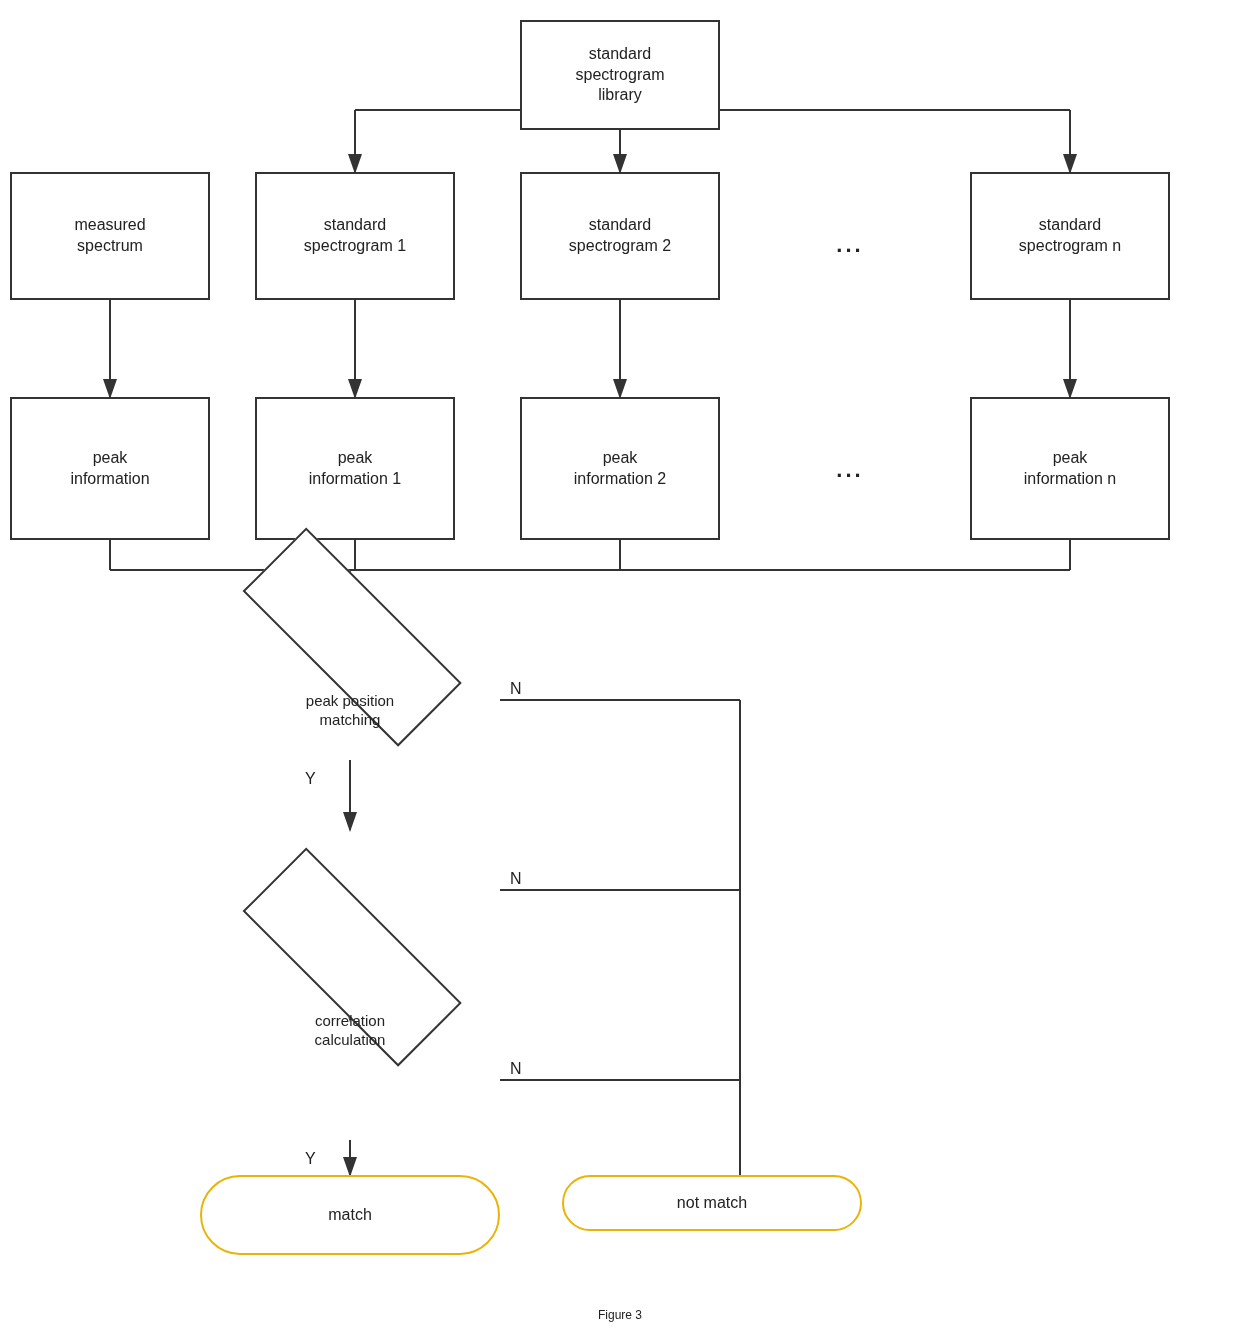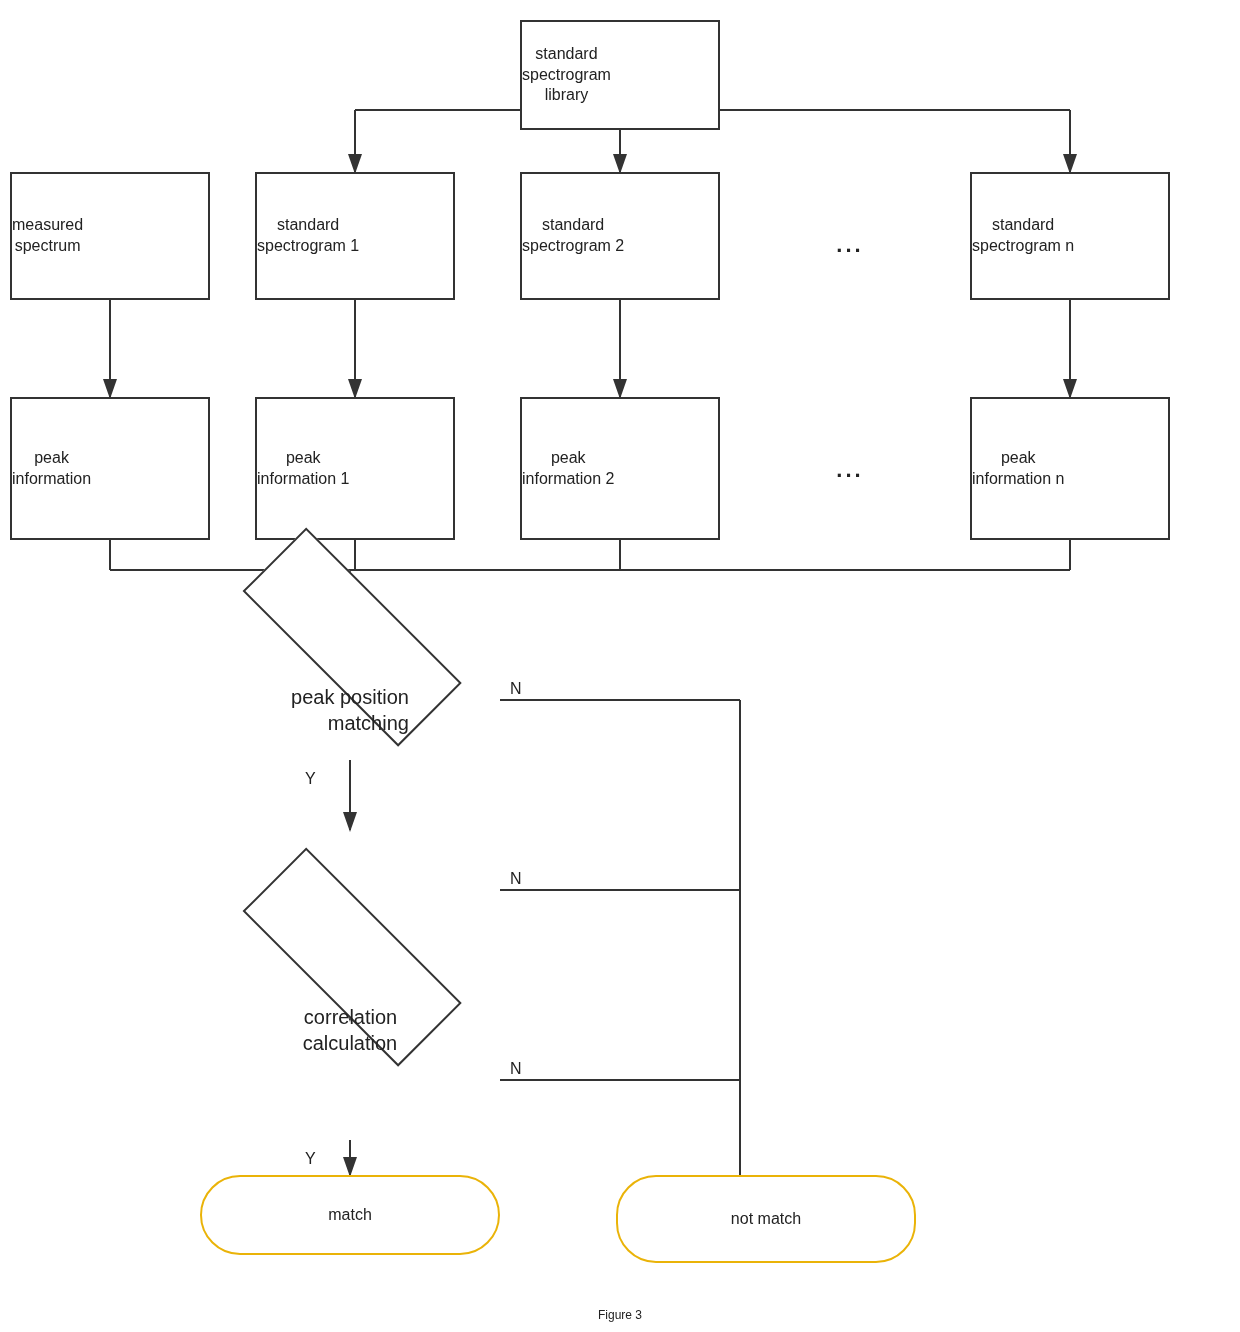--- a/index.html
+++ b/index.html
@@ -20,20 +20,21 @@
       height: 1280px;
     }
 
     
     .box-rect {
       position: absolute;
       border: 2px solid #333;
       background: #fff;
       display: flex;
       align-items: center;
+      justify-content: center;
       text-align: center;
       line-height: 1.3;
     }
 
     .box-rounded {
       position: absolute;
       border: 2px solid #eab308;
       background: #fff;
       border-radius: 40px;
       display: flex;
@@ -69,22 +70,22 @@
       transform: rotate(45deg);
       top: 50%;
       left: 50%;
       margin-top: -36%;
       margin-left: -36%;
     }
 
     .diamond-text {
       position: relative;
       z-index: 1;
-      font-size: 20px;
-      text-align: right;
+      font-size: 15px;
+      text-align: center;
       line-height: 1.3;
       margin-top: 20px;
     }
 
     
     .arrows-svg {
       position: absolute;
       top: 0;
       left: 0;
       width: 1240px;
@@ -247,21 +248,21 @@
   </div>
 
   <div style="position:absolute; left:510px; top:1060px; font-size:16px;">
     <span>N</span>
   </div>
 
   <div class="box-rounded" style="left:200px; top:1175px; width:300px; height:80px;">
     <span>match</span>
   </div>
 
-  <div class="box-rounded" style="left:616px; top:1175px; width:300px; height:88px;">
+  <div class="box-rounded" style="left:562px; top:1175px; width:300px; height:56px;">
     <span>not match</span>
   </div>
 
 </div>
 
 <div class="figure-caption">
   <span>Figure 3</span>
 </div>
 
 </body></html>

